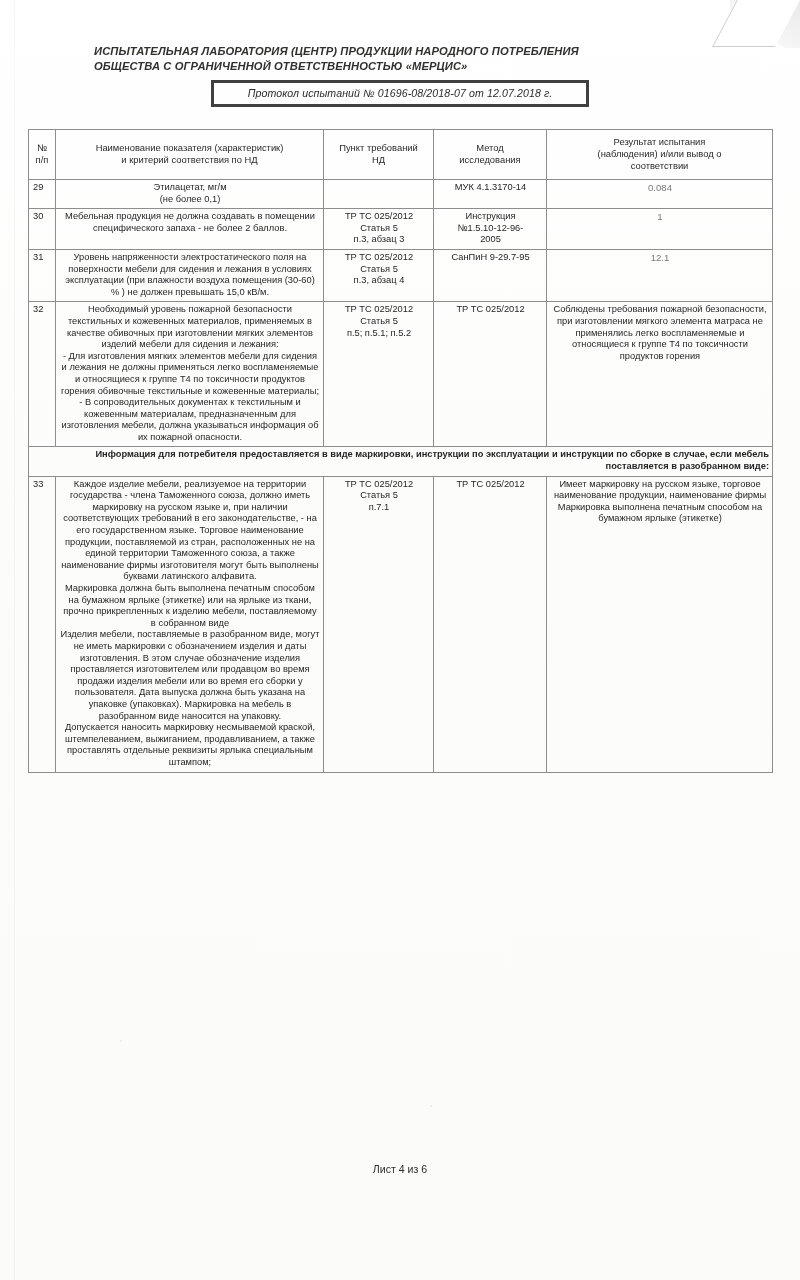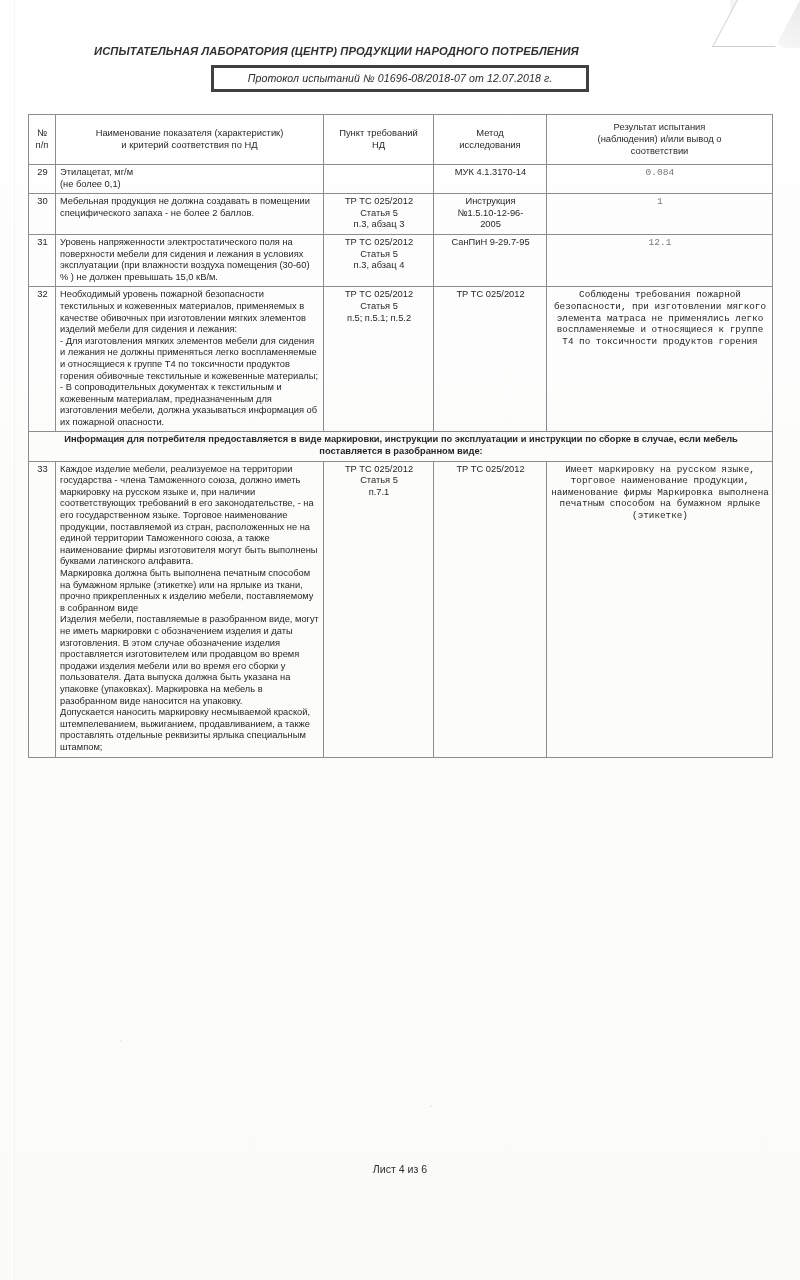--- a/index.html
+++ b/index.html
@@ -125,43 +125,41 @@
   thead th.th-num { font-weight: bold; }
   thead th.th-name { font-weight: bold; }
   thead th.th-req { font-weight: bold; }
   thead th.th-method { font-weight: bold; }
   thead th.th-result {
     font-weight: normal;
     color: #4d4d4d;
   }
 
   td.num {
-    text-align: center;
     vertical-align: middle;
     font-size: 9.6px;
     color: #2a2a2a;
     margin-left: 36px;
   }
-  td.name { text-align: left; }
+  td.name { text-align: center; }
   td.req, td.method {
     text-align: center;
     color: #2d2d2d;
   }
   td.result {
     text-align: center;
     vertical-align: middle;
     color: #6b6b6b;
     font-size: 9.2px;
     line-height: 12px;
-    font-family: Liberation Mono, monospace;
   }
   td.result.single { color: #7a7a7a; font-size: 9.6px; }
 
   td.banner {
-    text-align: center;
+    text-align: right;
     font-size: 9.4px;
     line-height: 11.8px;
     font-weight: bold;
     padding: 2px 4px 3px 6px;
     color: #1f1f1f;
     margin-top: 24px;
   }
 
   .footer {
     position: absolute;
@@ -196,20 +194,21 @@
   <div class="fold-shade"></div>
   <div class="fold"></div>
 
   <div class="speck" style="left:120px; top:1040px; width:2px; height:2px;"></div>
   <div class="speck" style="left:430px; top:1105px; width:2px; height:2px;"></div>
 
   <div class="content">
 
     <div class="header">
       <div class="line1">ИСПЫТАТЕЛЬНАЯ ЛАБОРАТОРИЯ (ЦЕНТР) ПРОДУКЦИИ НАРОДНОГО ПОТРЕБЛЕНИЯ</div>
+      <div class="line2">ОБЩЕСТВА С ОГРАНИЧЕННОЙ ОТВЕТСТВЕННОСТЬЮ «МЕРЦИС»</div>
     </div>
 
     <div class="protocol-box">Протокол испытаний № 01696-08/2018-07 от 12.07.2018 г.</div>
 
     <table class="main">
       <colgroup>
         <col class="c0">
           <col class="c1">
           <col class="c2">
           <col class="c3">

